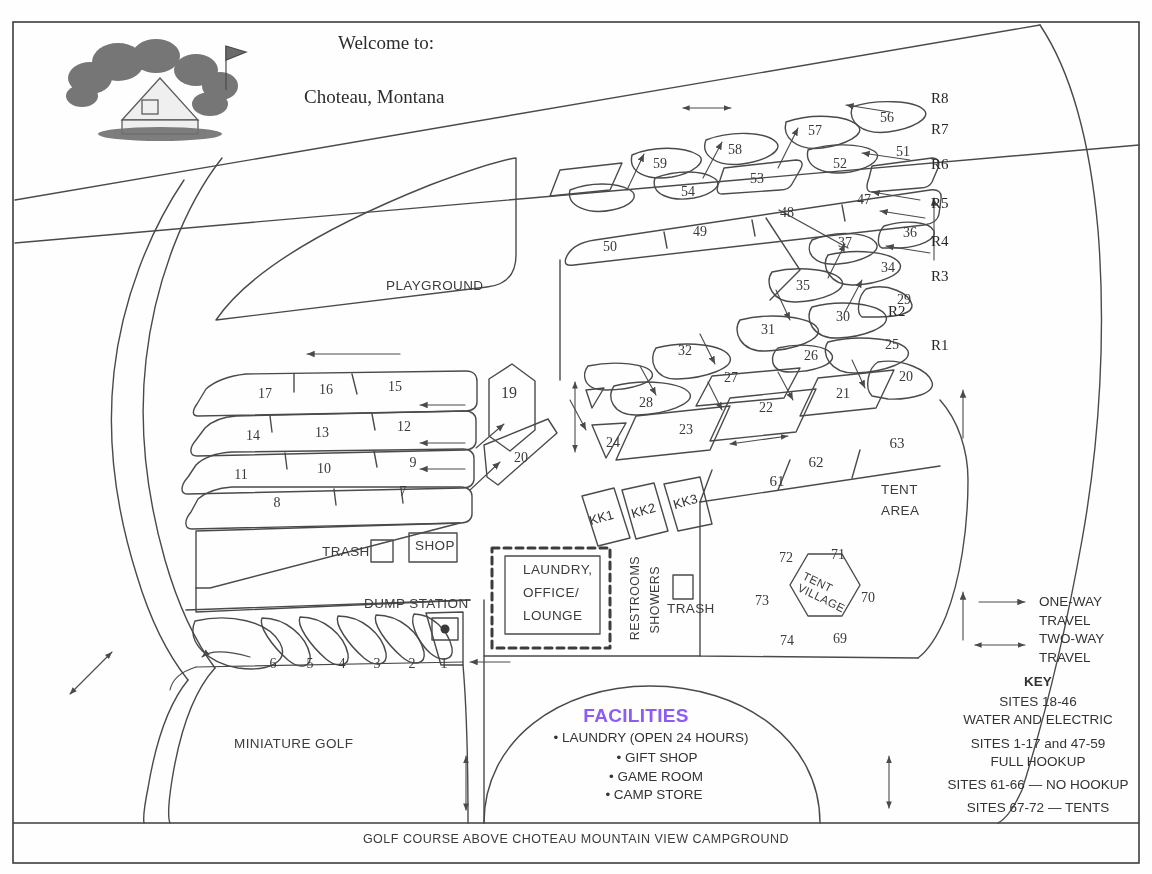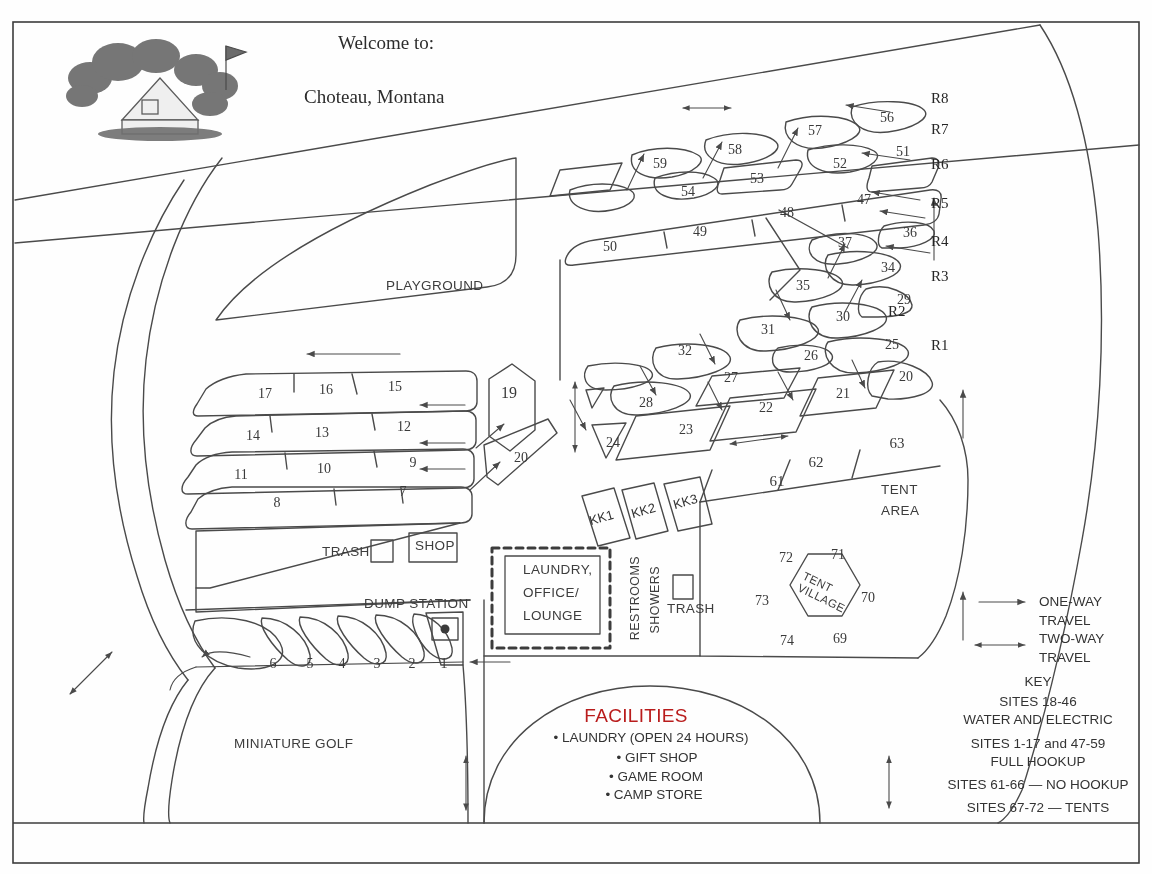--- a/index.html
+++ b/index.html
@@ -6,22 +6,22 @@
   body{font-family:"Liberation Sans", sans-serif;}
   #page{position:relative;width:1152px;height:874px;background:#fefefe;overflow:hidden;}
   #map{position:absolute;left:0;top:0;width:1152px;height:874px;}
   .lbl{position:absolute;white-space:nowrap;color:#2b2b2b;}
   .site{font-family:"Liberation Serif", serif;font-size:14px;color:#3a3a3a;}
   .rlabel{font-family:"Liberation Serif", serif;font-size:15px;color:#262626;}
   .place{font-family:"Liberation Sans", sans-serif;font-size:13.5px;letter-spacing:.4px;color:#3d3d3d;}
   .boxlbl{font-family:"Liberation Sans", sans-serif;font-size:13px;color:#333;}
   .title-hand{font-family:"Liberation Serif", serif;color:#2c2c2c;}
   .key-txt{font-family:"Liberation Sans", sans-serif;font-size:13.5px;color:#333;text-align:center;}
-  .key-bold{font-weight:normal;}
-  .fac-title{font-family:"Liberation Sans", sans-serif;font-weight:normal;font-size:19px;color:#b91c1c;letter-spacing:.3px;}
+  .key-bold{font-weight:bold;}
+  .fac-title{font-family:"Liberation Sans", sans-serif;font-weight:bold;font-size:19px;color:#8b5cf6;letter-spacing:.3px;}
   .fac-item{font-family:"Liberation Sans", sans-serif;font-size:13.5px;color:#343434;}
   .vert{writing-mode:vertical-rl;transform:rotate(180deg);}
   .ctr{transform:translate(-50%,-50%);}
   .golf-band{font-family:"Liberation Sans", sans-serif;font-size:12.5px;letter-spacing:.5px;color:#3a3a3a;}
 </style>
 </head>
 <body>
 
 <div id="page">
 
@@ -410,14 +410,15 @@
   <div class="lbl key-txt" style="left:1039px;top:650px;">TRAVEL</div>
 
   <div class="lbl key-txt key-bold" style="left:1038px;top:674px;transform:translateX(-50%);">KEY</div>
   <div class="lbl key-txt" style="left:1038px;top:694px;transform:translateX(-50%);">SITES 18-46</div>
   <div class="lbl key-txt" style="left:1038px;top:712px;transform:translateX(-50%);">WATER AND ELECTRIC</div>
   <div class="lbl key-txt" style="left:1038px;top:736px;transform:translateX(-50%);">SITES 1-17 and 47-59</div>
   <div class="lbl key-txt" style="left:1038px;top:754px;transform:translateX(-50%);">FULL HOOKUP</div>
   <div class="lbl key-txt" style="left:1038px;top:777px;transform:translateX(-50%);">SITES 61-66 — NO HOOKUP</div>
   <div class="lbl key-txt" style="left:1038px;top:800px;transform:translateX(-50%);">SITES 67-72 — TENTS</div>
 
+  <div class="lbl golf-band" style="left:576px;top:832px;transform:translateX(-50%);">GOLF COURSE ABOVE CHOTEAU MOUNTAIN VIEW CAMPGROUND</div>
 
 </div>
 
 </body></html>

